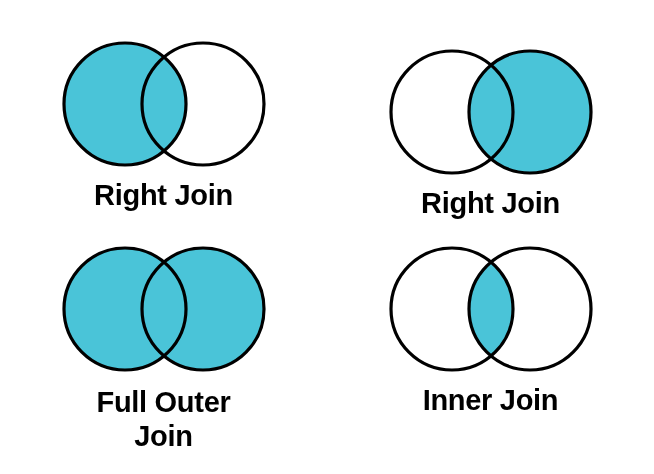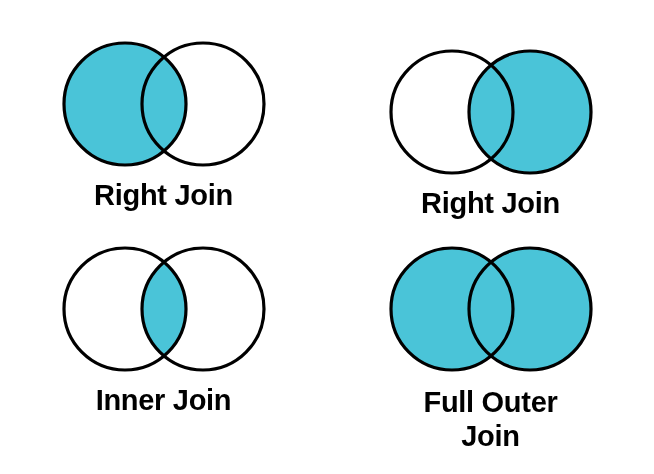--- a/index.html
+++ b/index.html
@@ -104,51 +104,51 @@
         <circle class="region" cx="142" cy="64" r="61" fill="#4AC4D8"></circle>
         <g clip-path="url(#clipL-rj)">
           <circle cx="142" cy="64" r="61" fill="#4AC4D8"></circle>
         </g>
         <circle class="venn-outline" cx="64" cy="64" r="61"></circle>
         <circle class="venn-outline" cx="142" cy="64" r="61"></circle>
       </svg>
       <div class="label">Right Join</div>
     </div>
 
-    <div class="cell cell-bl">
-      <svg class="venn" viewBox="0 0 206 128">
-        <defs>
-          <clipPath id="clipL-ij">
-              <circle cx="64" cy="64" r="61"></circle>
-            </clipPath>
-        </defs>
-        <circle class="region" cx="64" cy="64" r="61" fill="#FFFFFF"></circle>
-        <circle class="region" cx="142" cy="64" r="61" fill="#FFFFFF"></circle>
-        <g clip-path="url(#clipL-ij)">
-          <circle cx="142" cy="64" r="61" fill="#4AC4D8"></circle>
-        </g>
-        <circle class="venn-outline" cx="64" cy="64" r="61"></circle>
-        <circle class="venn-outline" cx="142" cy="64" r="61"></circle>
-      </svg>
-      <div class="label">Inner Join</div>
-    </div>
-
     <div class="cell cell-br">
       <svg class="venn" viewBox="0 0 206 128">
         <defs>
           <clipPath id="clipL-fo">
               <circle cx="64" cy="64" r="61"></circle>
             </clipPath>
         </defs>
         <circle class="region" cx="64" cy="64" r="61" fill="#4AC4D8"></circle>
         <circle class="region" cx="142" cy="64" r="61" fill="#4AC4D8"></circle>
         <g clip-path="url(#clipL-fo)">
           <circle cx="142" cy="64" r="61" fill="#4AC4D8"></circle>
         </g>
         <circle class="venn-outline" cx="64" cy="64" r="61"></circle>
         <circle class="venn-outline" cx="142" cy="64" r="61"></circle>
       </svg>
       <div class="label label-tall">Full Outer
 Join</div>
     </div>
 
+    <div class="cell cell-bl">
+      <svg class="venn" viewBox="0 0 206 128">
+        <defs>
+          <clipPath id="clipL-ij">
+              <circle cx="64" cy="64" r="61"></circle>
+            </clipPath>
+        </defs>
+        <circle class="region" cx="64" cy="64" r="61" fill="#FFFFFF"></circle>
+        <circle class="region" cx="142" cy="64" r="61" fill="#FFFFFF"></circle>
+        <g clip-path="url(#clipL-ij)">
+          <circle cx="142" cy="64" r="61" fill="#4AC4D8"></circle>
+        </g>
+        <circle class="venn-outline" cx="64" cy="64" r="61"></circle>
+        <circle class="venn-outline" cx="142" cy="64" r="61"></circle>
+      </svg>
+      <div class="label">Inner Join</div>
+    </div>
+
   </div>
 </div>
 
 </body></html>

